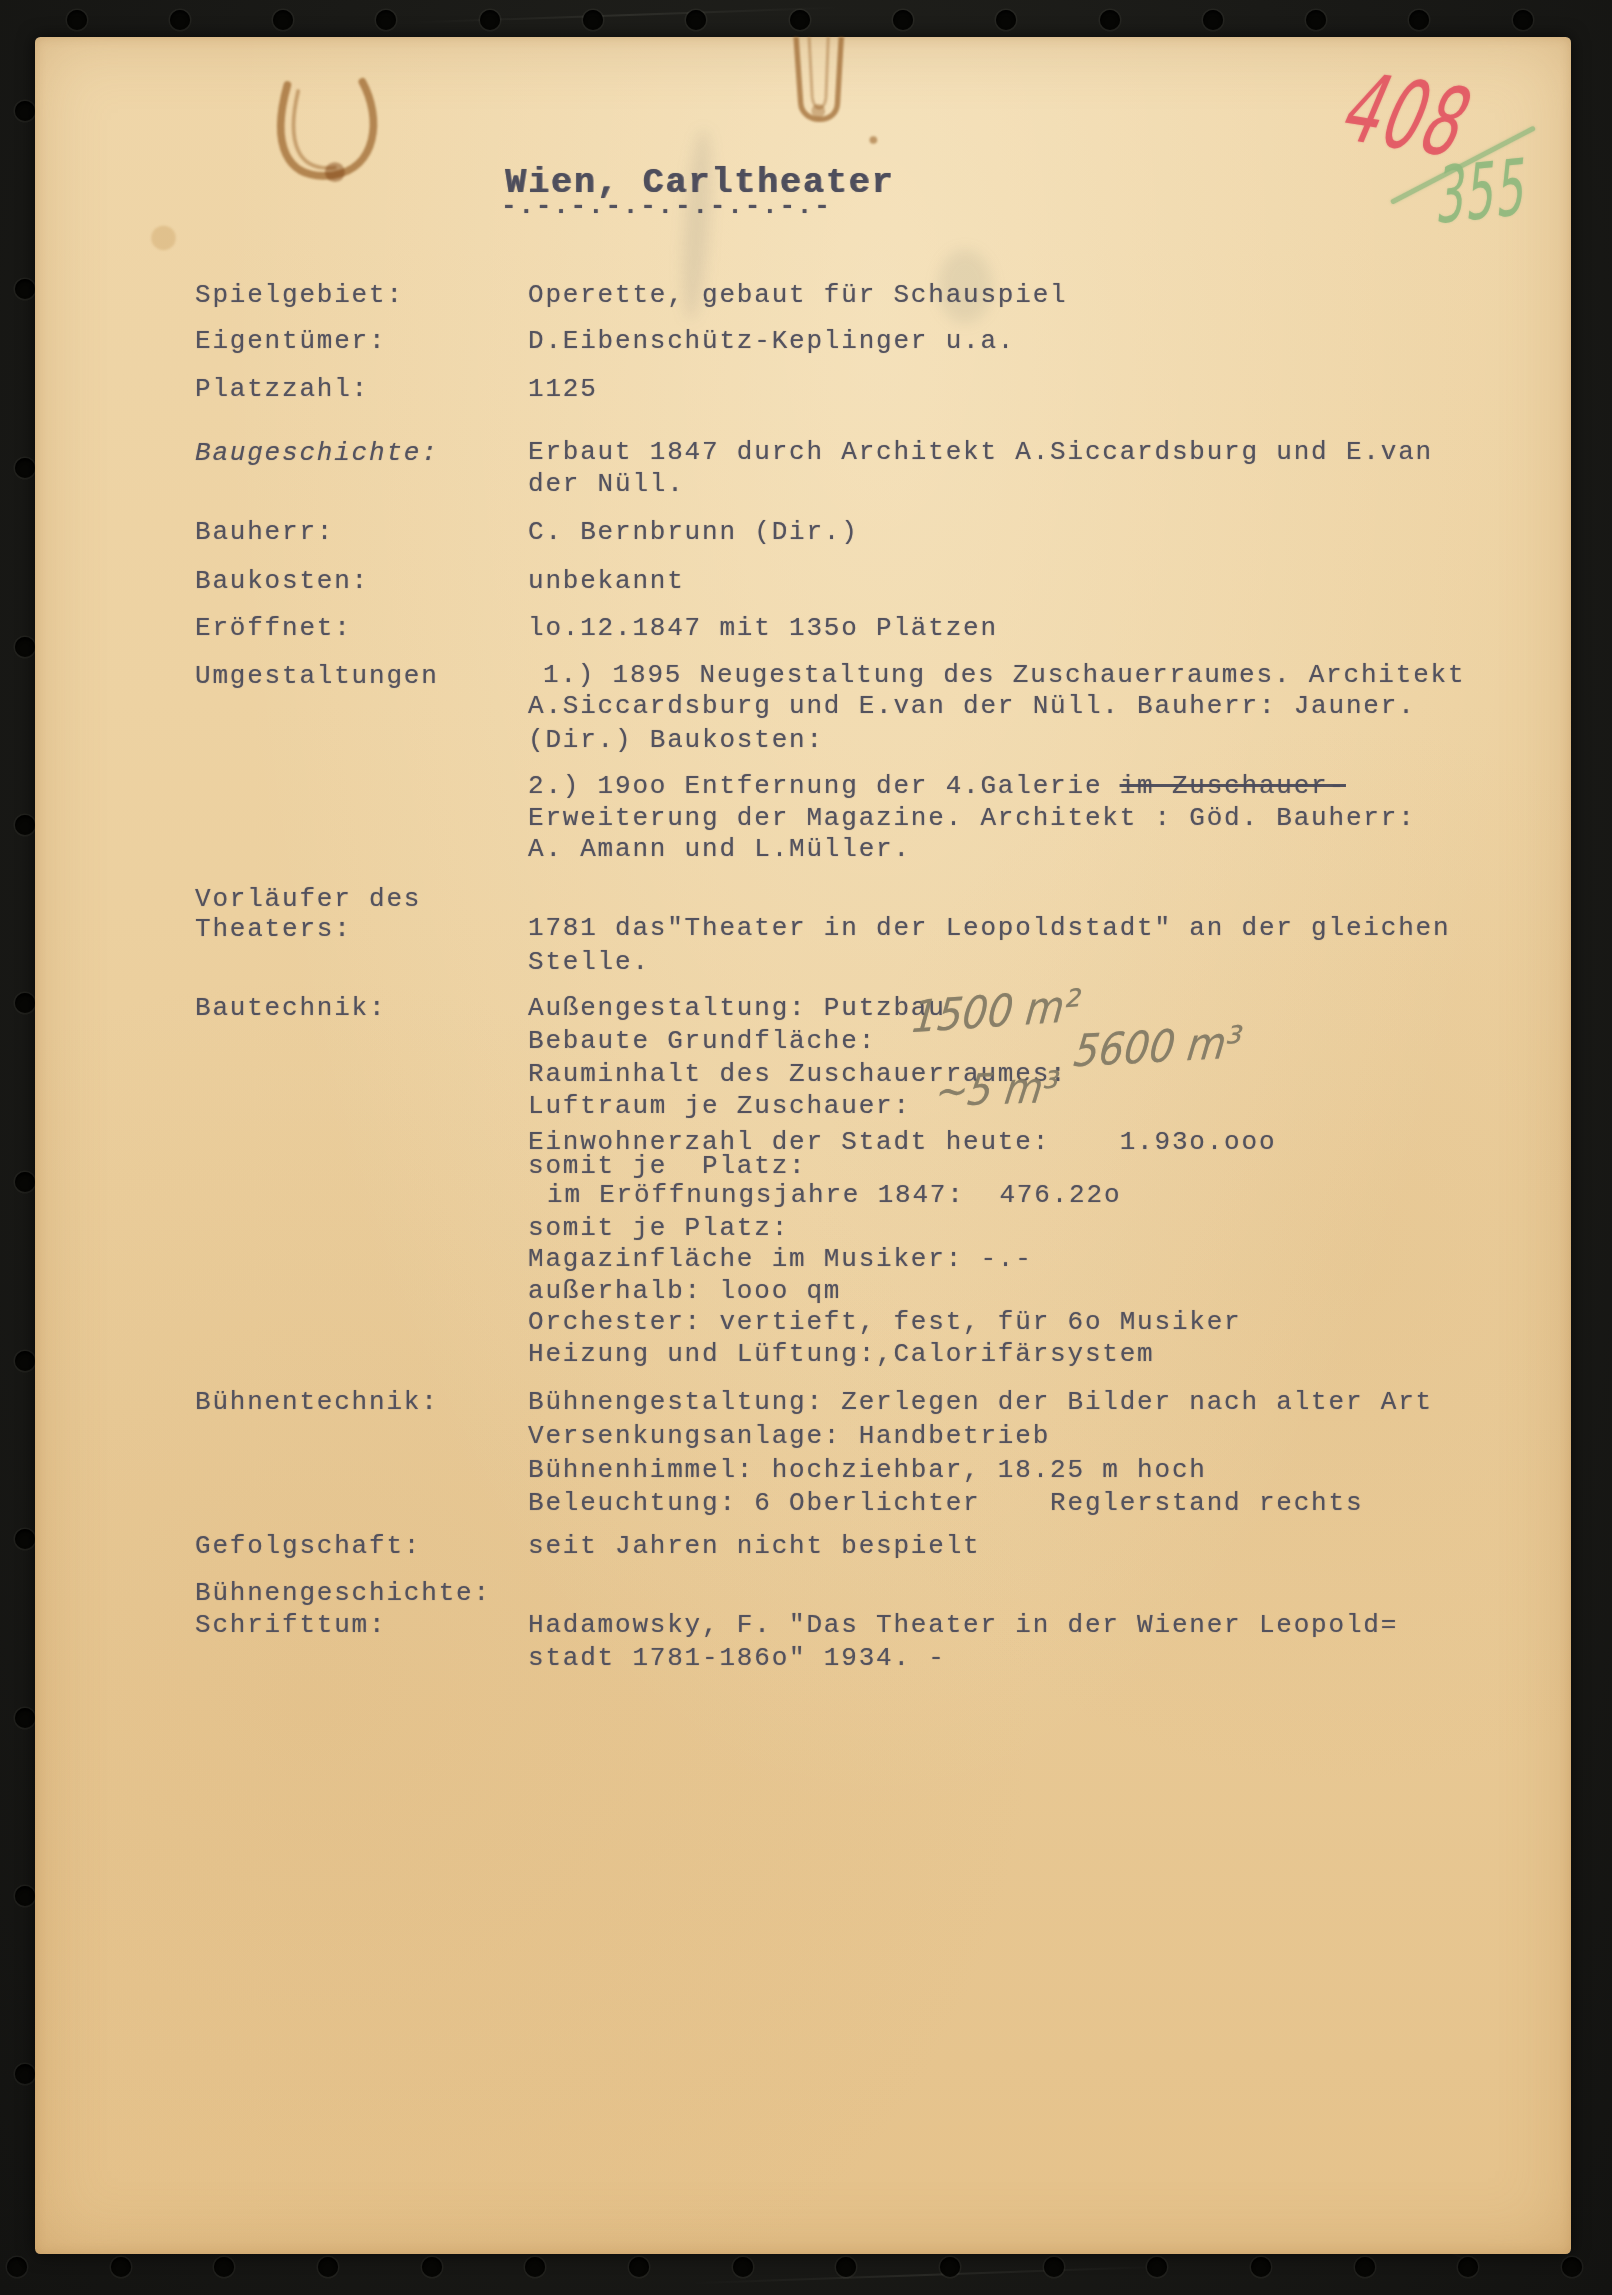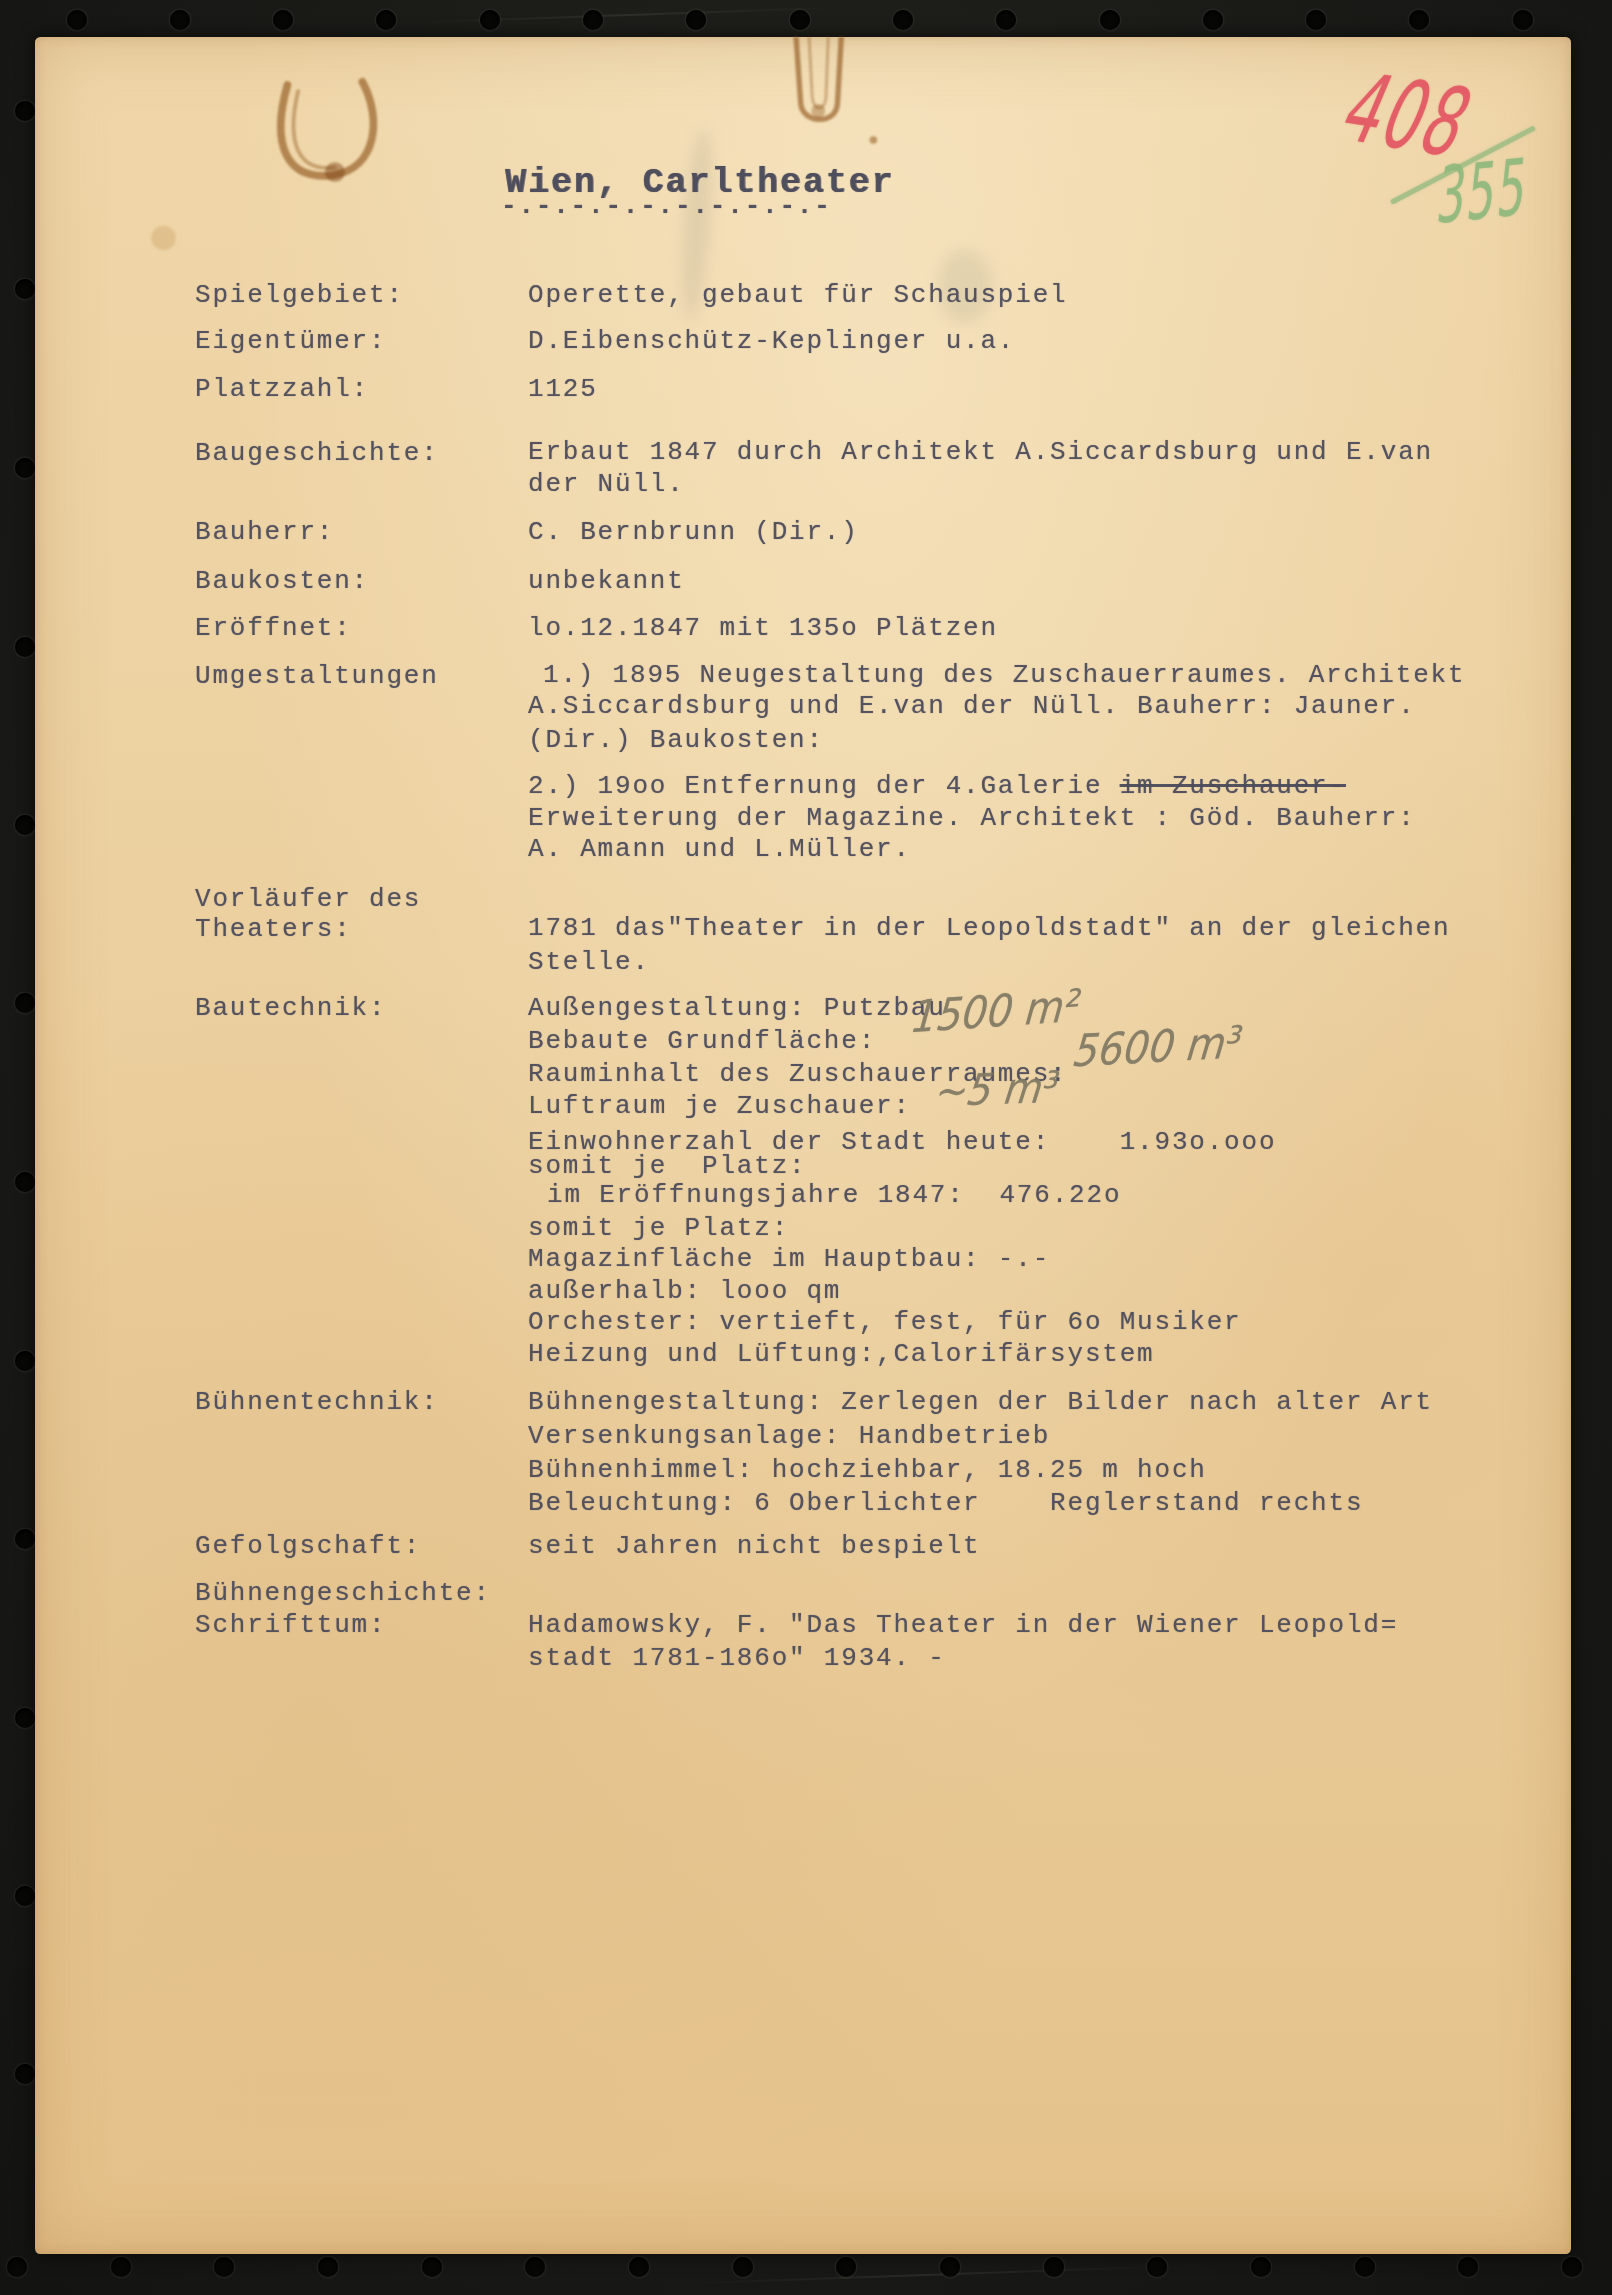--- a/index.html
+++ b/index.html
@@ -136,21 +136,21 @@
 
     <div class="typed doc-title" style="left:470px;top:129px;">Wien, Carltheater</div>
     <div class="typed doc-underline" style="left:466px;top:156px;">-.-.-.-.-.-.-.-.-.-</div>
 
   <div class="typed" style="left: 160px; top: 245px;">Spielgebiet:</div>
       <div class="typed" style="left: 493px; top: 245px;">Operette, gebaut für Schauspiel</div>
       <div class="typed" style="left: 160px; top: 291px;">Eigentümer:</div>
       <div class="typed" style="left: 493px; top: 291px;">D.Eibenschütz-Keplinger u.a.</div>
       <div class="typed" style="left: 160px; top: 339px;">Platzzahl:</div>
       <div class="typed" style="left: 493px; top: 339px;">1125</div>
-      <div class="typed" style="left: 160px; top: 403px;">Baugeschichte:</div>
+      <div class="typed" style="left: 160px; top: 403px; font-style: italic;">Baugeschichte:</div>
       <div class="typed" style="left: 493px; top: 402px;">Erbaut 1847 durch Architekt A.Siccardsburg und E.van</div>
       <div class="typed" style="left: 493px; top: 434px;">der Nüll.</div>
       <div class="typed" style="left: 160px; top: 482px;">Bauherr:</div>
       <div class="typed" style="left: 493px; top: 482px;">C. Bernbrunn (Dir.)</div>
       <div class="typed" style="left: 160px; top: 531px;">Baukosten:</div>
       <div class="typed" style="left: 493px; top: 531px;">unbekannt</div>
       <div class="typed" style="left: 160px; top: 578px;">Eröffnet:</div>
       <div class="typed" style="left: 493px; top: 578px;">lo.12.1847 mit 135o Plätzen</div>
       <div class="typed" style="left: 160px; top: 626px;">Umgestaltungen</div>
       <div class="typed" style="left: 508px; top: 625px;">1.) 1895 Neugestaltung des Zuschauerraumes. Architekt</div>
@@ -165,21 +165,21 @@
       <div class="typed" style="left: 493px; top: 912px;">Stelle.</div>
       <div class="typed" style="left: 160px; top: 958px;">Bautechnik:</div>
       <div class="typed" style="left: 493px; top: 958px;">Außengestaltung: Putzbau</div>
       <div class="typed" style="left: 493px; top: 991px;">Bebaute Grundfläche:</div>
       <div class="typed" style="left: 493px; top: 1024px;">Rauminhalt des Zuschauerraumes:</div>
       <div class="typed" style="left: 493px; top: 1056px;">Luftraum je Zuschauer:</div>
       <div class="typed" style="left: 493px; top: 1086px; margin-top: 6px;">Einwohnerzahl der Stadt heute:    1.93o.ooo</div>
       <div class="typed" style="left: 493px; top: 1116px;">somit je  Platz:</div>
       <div class="typed" style="left: 512px; top: 1145px; text-align: center;">im Eröffnungsjahre 1847:  476.22o</div>
       <div class="typed" style="left: 493px; top: 1178px;">somit je Platz:</div>
-      <div class="typed" style="left: 493px; top: 1209px;">Magazinfläche im Hauptbau: -.-</div>
+      <div class="typed" style="left: 493px; top: 1209px;">Magazinfläche im Musiker: -.-</div>
       <div class="typed" style="left: 493px; top: 1241px;">außerhalb: looo qm</div>
       <div class="typed" style="left: 493px; top: 1272px;">Orchester: vertieft, fest, für 6o Musiker</div>
       <div class="typed" style="left: 493px; top: 1304px;">Heizung und Lüftung:,Calorifärsystem</div>
       <div class="typed" style="left: 160px; top: 1352px;">Bühnentechnik:</div>
       <div class="typed" style="left: 493px; top: 1352px;">Bühnengestaltung: Zerlegen der Bilder nach alter Art</div>
       <div class="typed" style="left: 493px; top: 1386px;">Versenkungsanlage: Handbetrieb</div>
       <div class="typed" style="left: 493px; top: 1420px;">Bühnenhimmel: hochziehbar, 18.25 m hoch</div>
       <div class="typed" style="left: 493px; top: 1453px;">Beleuchtung: 6 Oberlichter    Reglerstand rechts</div>
       <div class="typed" style="left: 160px; top: 1496px;">Gefolgschaft:</div>
       <div class="typed" style="left: 493px; top: 1496px;">seit Jahren nicht bespielt</div>

